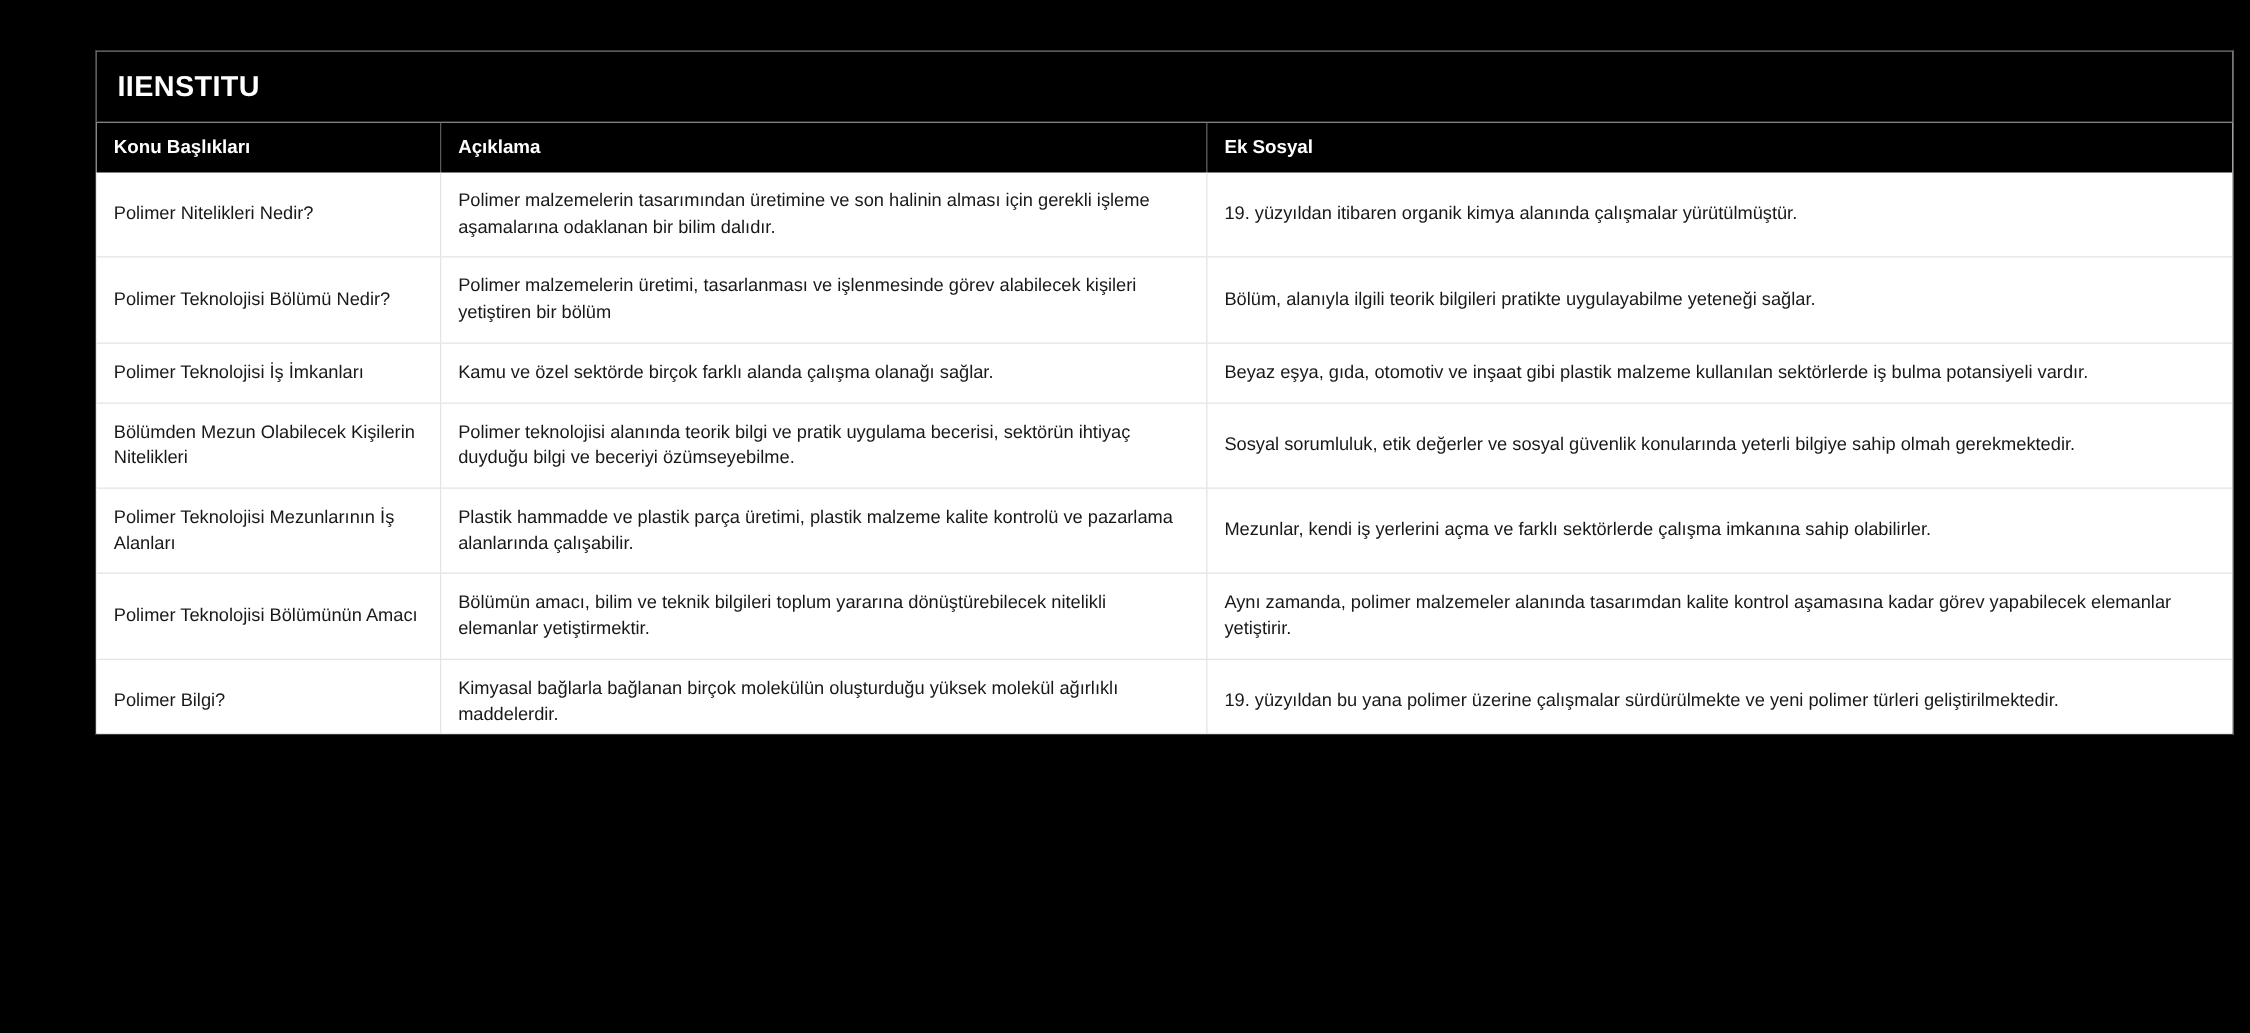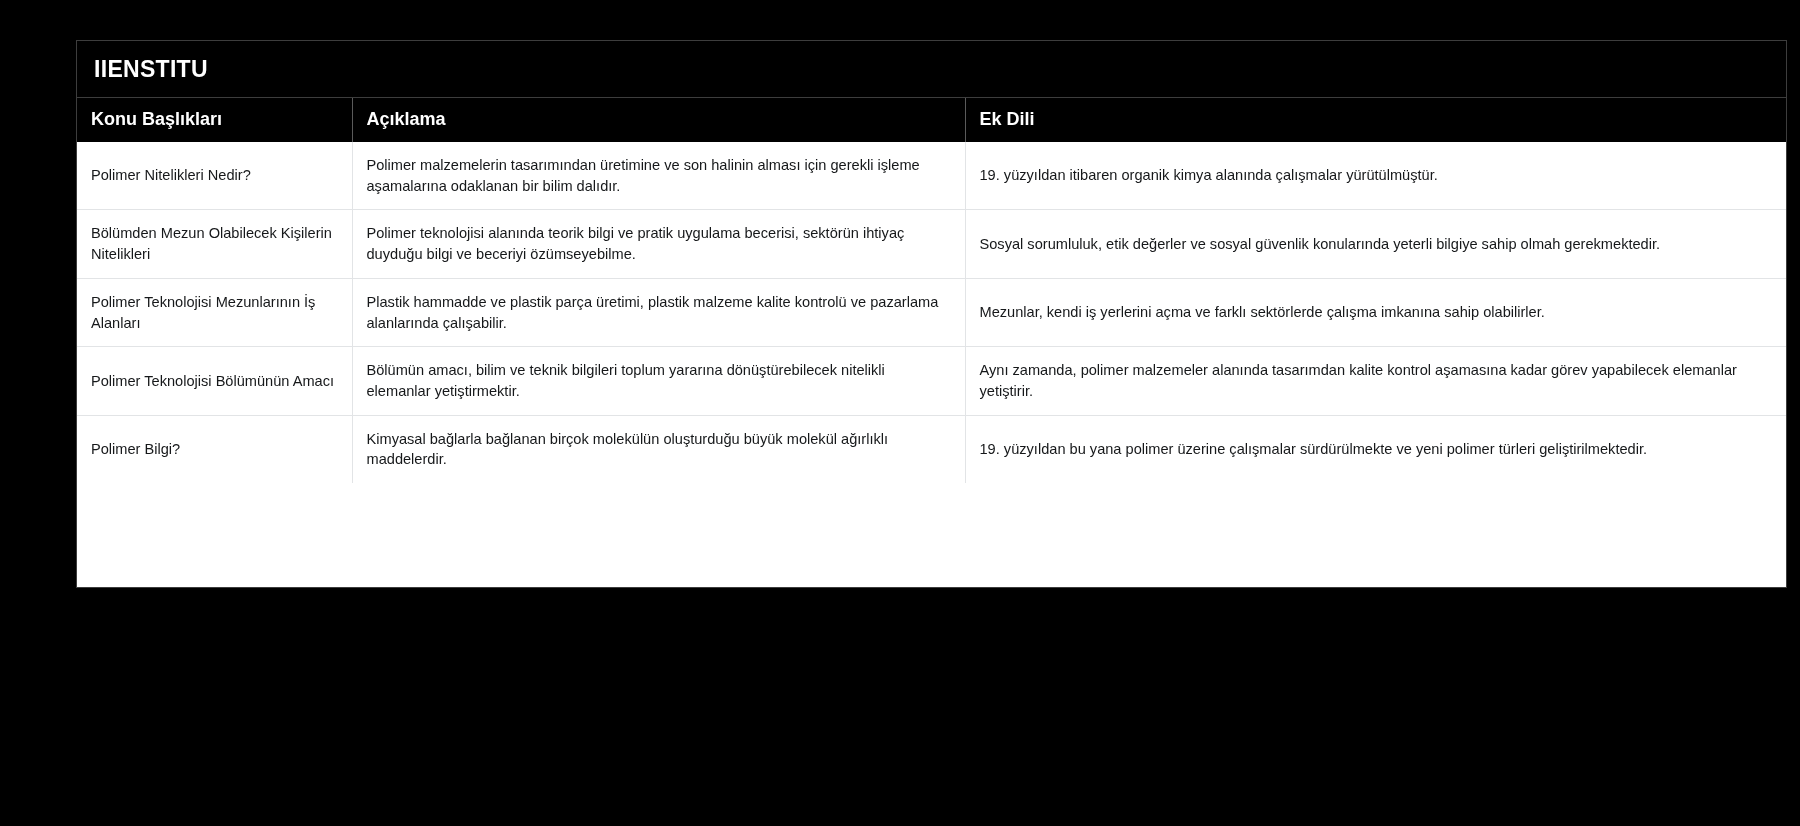--- a/index.html
+++ b/index.html
@@ -48,21 +48,21 @@
     line-height: 1;
   }
   table {
     width: 100%;
     border-collapse: collapse;
     table-layout: fixed;
   }
   thead th {
     background: #000000;
     color: #ffffff;
-    font-size: 18px;
+    font-size: 15px;
     font-weight: bold;
     text-align: left;
     padding: 11px 14px 12px 14px;
     border-right: 1px solid #5a5a5a;
     vertical-align: middle;
   }
   thead th:last-child { border-right: none; }
   tbody td {
     font-size: 14.6px;
     color: #16181a;
@@ -94,47 +94,57 @@
       <table>
         <colgroup>
           <col class="col-topic">
           <col class="col-desc">
           <col class="col-extra">
         </colgroup>
         <thead>
           <tr>
             <th>Konu Başlıkları</th>
             <th>Açıklama</th>
-            <th>Ek Dili</th>
+            <th>Ek Sosyal</th>
           </tr>
         </thead>
         <tbody>
           <tr>
             <td>Polimer Nitelikleri Nedir?</td>
             <td>Polimer malzemelerin tasarımından üretimine ve son halinin alması için gerekli işleme aşamalarına odaklanan bir bilim dalıdır.</td>
             <td>19. yüzyıldan itibaren organik kimya alanında çalışmalar yürütülmüştür.</td>
+          </tr>
+          <tr>
+            <td>Polimer Teknolojisi Bölümü Nedir?</td>
+            <td>Polimer malzemelerin üretimi, tasarlanması ve işlenmesinde görev alabilecek kişileri yetiştiren bir bölüm</td>
+            <td>Bölüm, alanıyla ilgili teorik bilgileri pratikte uygulayabilme yeteneği sağlar.</td>
+          </tr>
+          <tr>
+            <td>Polimer Teknolojisi İş İmkanları</td>
+            <td>Kamu ve özel sektörde birçok farklı alanda çalışma olanağı sağlar.</td>
+            <td>Beyaz eşya, gıda, otomotiv ve inşaat gibi plastik malzeme kullanılan sektörlerde iş bulma potansiyeli vardır.</td>
           </tr>
           <tr>
             <td>Bölümden Mezun Olabilecek Kişilerin Nitelikleri</td>
             <td>Polimer teknolojisi alanında teorik bilgi ve pratik uygulama becerisi, sektörün ihtiyaç duyduğu bilgi ve beceriyi özümseyebilme.</td>
             <td>Sosyal sorumluluk, etik değerler ve sosyal güvenlik konularında yeterli bilgiye sahip olmah gerekmektedir.</td>
           </tr>
           <tr>
             <td>Polimer Teknolojisi Mezunlarının İş Alanları</td>
             <td>Plastik hammadde ve plastik parça üretimi, plastik malzeme kalite kontrolü ve pazarlama alanlarında çalışabilir.</td>
             <td>Mezunlar, kendi iş yerlerini açma ve farklı sektörlerde çalışma imkanına sahip olabilirler.</td>
           </tr>
           <tr>
             <td>Polimer Teknolojisi Bölümünün Amacı</td>
             <td>Bölümün amacı, bilim ve teknik bilgileri toplum yararına dönüştürebilecek nitelikli elemanlar yetiştirmektir.</td>
             <td>Aynı zamanda, polimer malzemeler alanında tasarımdan kalite kontrol aşamasına kadar görev yapabilecek elemanlar yetiştirir.</td>
           </tr>
           <tr>
             <td>Polimer Bilgi?</td>
-            <td>Kimyasal bağlarla bağlanan birçok molekülün oluşturduğu büyük molekül ağırlıklı maddelerdir.</td>
+            <td>Kimyasal bağlarla bağlanan birçok molekülün oluşturduğu yüksek molekül ağırlıklı maddelerdir.</td>
             <td>19. yüzyıldan bu yana polimer üzerine çalışmalar sürdürülmekte ve yeni polimer türleri geliştirilmektedir.</td>
           </tr>
         </tbody>
       </table>
     </div>
 
   </div>
 </div>
 
 </body></html>

